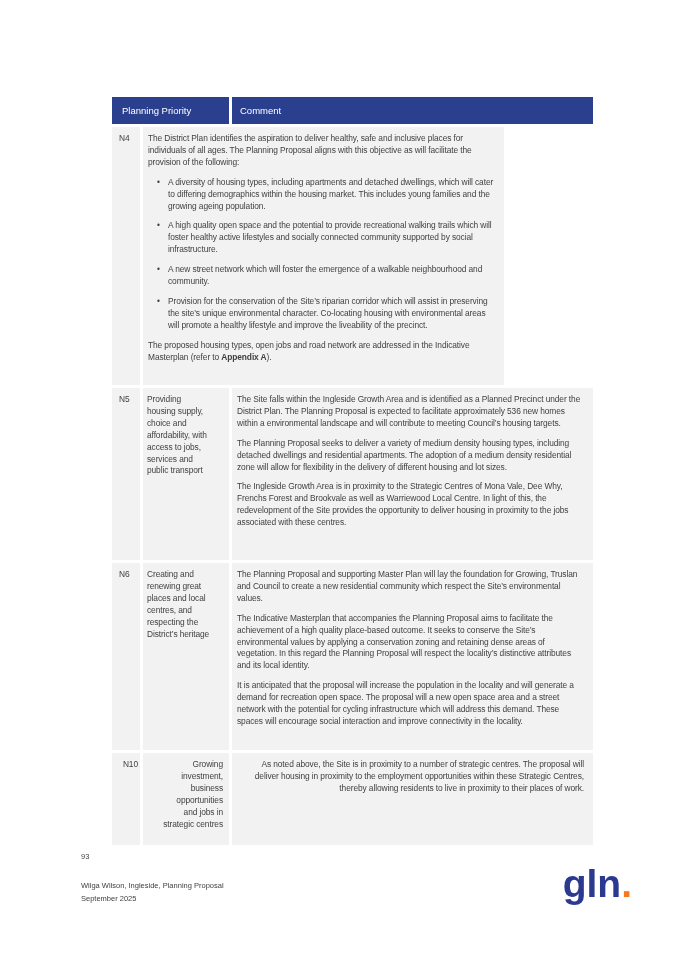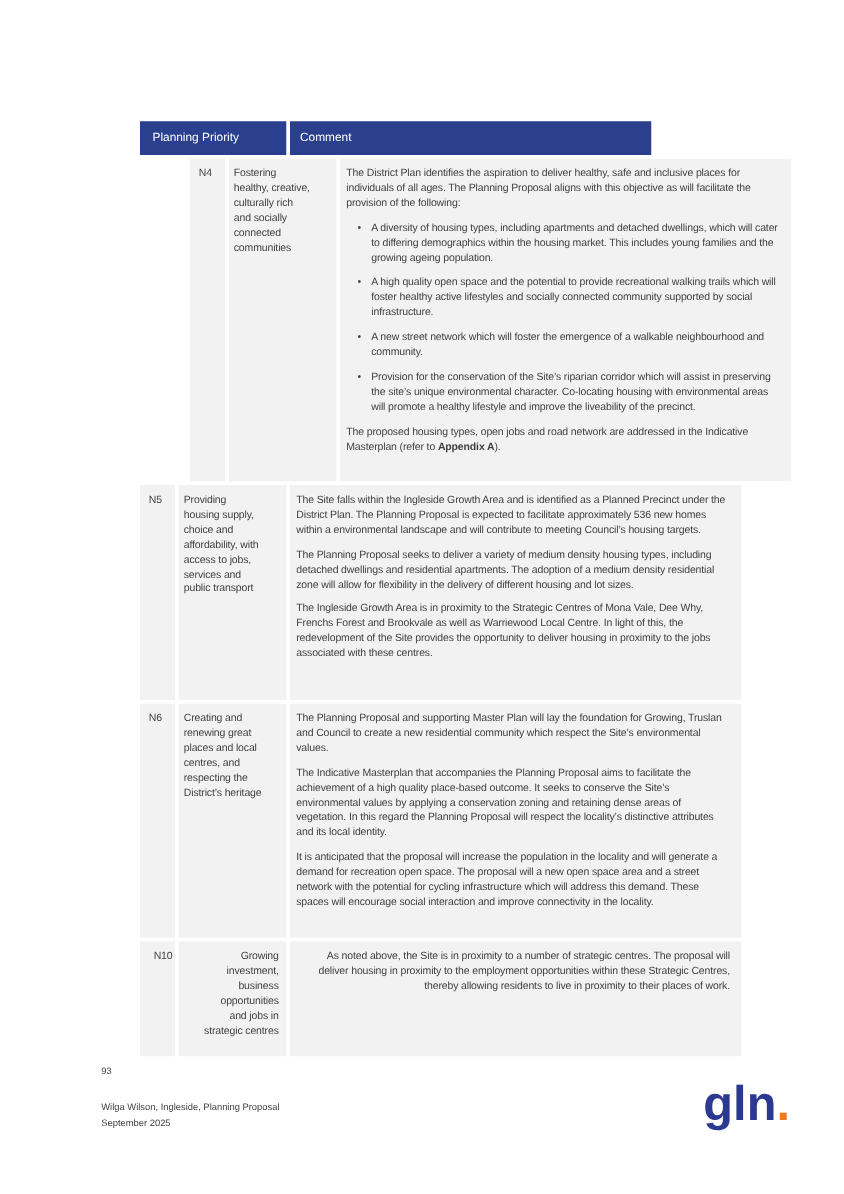--- a/index.html
+++ b/index.html
@@ -33,29 +33,29 @@
     height:27px;
   }
   .th{
     background:var(--header-bg);
     color:#ffffff;
     font-size:9.5px;
     display:flex;
     align-items:center;
   }
   .th-priority{width:117px;padding-left:10px;}
-  .th-comment{width:289px;padding-left:8px;}
+  .th-comment{width:361px;padding-left:8px;}
 
   .tbody{display:flex;flex-direction:column;}
   .trow{
     display:flex;
     gap:3px;
     margin-top:3px;
   }
-  .trow:nth-child(1){min-height:258px;margin-left:40px;}
+  .trow:nth-child(1){min-height:258px;}
   .trow:nth-child(2){min-height:172px;}
   .trow:nth-child(3){min-height:187px;}
   .trow:nth-child(4){min-height:92px;text-align:right;}
 
   .cell{
     background:var(--row-bg);
     font-size:8.4px;
     line-height:11.9px;
     letter-spacing:-0.1px;
   }
@@ -127,26 +127,20 @@
 <div class="page">
 
   <div class="doc-table">
     <div class="thead">
       <div class="th th-priority">Planning Priority</div>
       <div class="th th-comment">Comment</div>
     </div>
     <div class="tbody" id="tbody">
         <div class="trow">
           <div class="cell cell-id">N4</div>
-          <div class="cell cell-priority">Fostering
-healthy, creative,
-culturally rich
-and socially
-connected
-communities</div>
           <div class="cell cell-comment">
             <p>The District Plan identifies the aspiration to deliver healthy, safe and inclusive places for individuals of all ages. The Planning Proposal aligns with this objective as will facilitate the provision of the following:</p>
             <ul>
               <li>A diversity of housing types, including apartments and detached dwellings, which will cater to differing demographics within the housing market. This includes young families and the growing ageing population.</li>
               <li>A high quality open space and the potential to provide recreational walking trails which will foster healthy active lifestyles and socially connected community supported by social infrastructure.</li>
               <li>A new street network which will foster the emergence of a walkable neighbourhood and community.</li>
               <li>Provision for the conservation of the Site’s riparian corridor which will assist in preserving the site’s unique environmental character. Co-locating housing with environmental areas will promote a healthy lifestyle and improve the liveability of the precinct.</li>
             </ul>
             <p><span>The proposed housing types, open jobs and road network are addressed in the Indicative Masterplan (refer to </span><span class="bold">Appendix A</span><span>).</span></p>
           </div>

